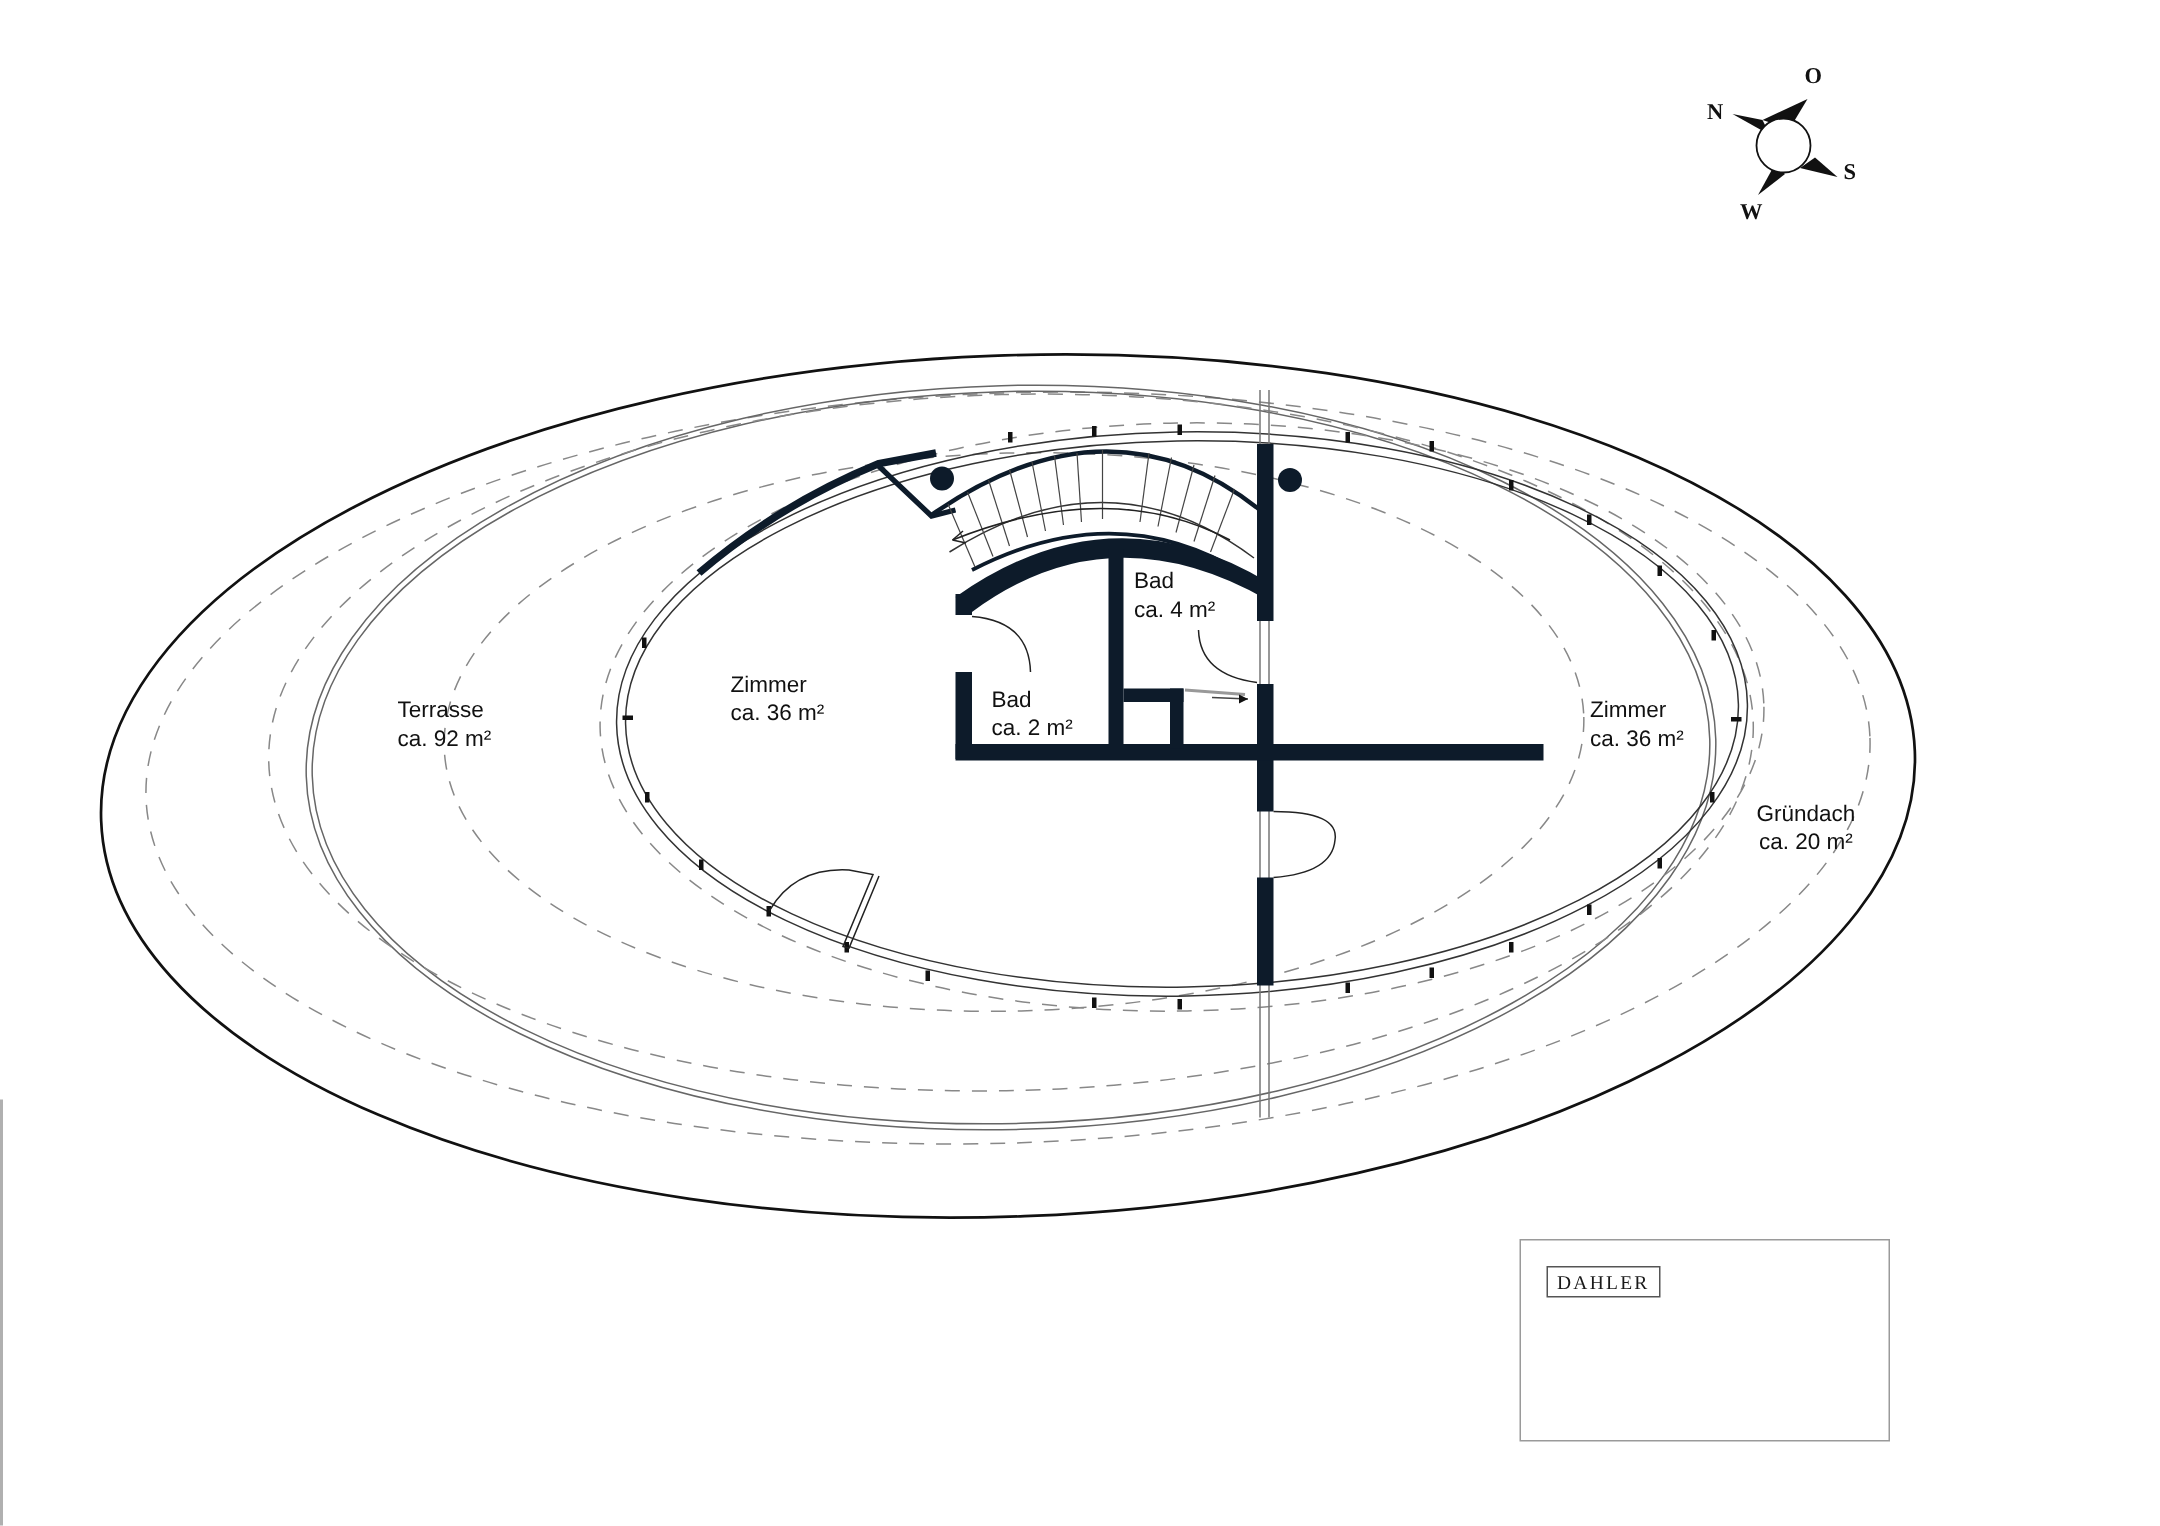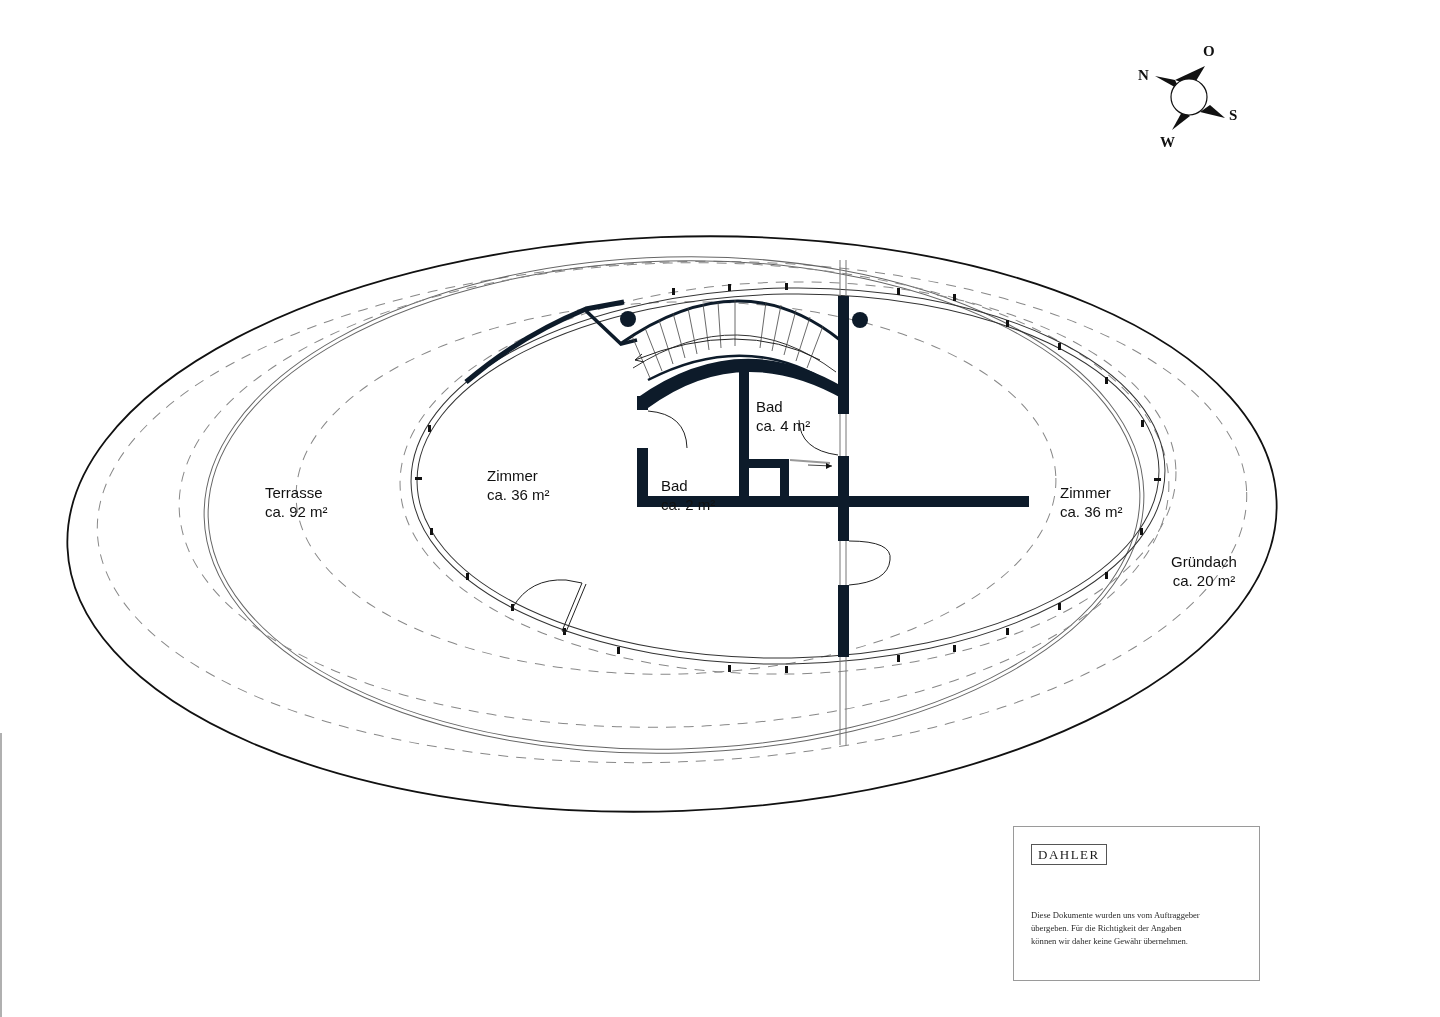--- a/index.html
+++ b/index.html
@@ -1,21 +1,21 @@
 <!DOCTYPE html>
 <html><head>
   <meta charset="utf-8">
   <style>
     html, body { margin: 0; padding: 0; background: #ffffff; }
     body { width: 1440px; height: 1017px; position: relative; overflow: hidden; font-family: "Liberation Sans", sans-serif; }
     #plan { position: absolute; left: 0; top: 0; width: 1440px; height: 1017px; }
-    .room-label { position: absolute; font-family: "Liberation Sans", sans-serif; font-size: 15px; line-height: 19px; color: #111111; white-space: nowrap; margin-top: 19px; }
+    .room-label { position: absolute; font-family: "Liberation Sans", sans-serif; font-size: 15px; line-height: 19px; color: #111111; white-space: nowrap; }
     .room-label span { display: block; }
     .compass-letter { position: absolute; font-family: "Liberation Serif", serif; font-weight: bold; font-size: 15px; color: #111111; }
-    .info-box { position: absolute; left: 1013px; top: 826px; width: 247px; height: 155px; border: 1px solid #9a9a9a; box-sizing: border-box; background: #ffffff; }
+    .info-box { position: absolute; left: 1013px; top: 826px; width: 247px; height: 135px; border: 1px solid #9a9a9a; box-sizing: border-box; background: #ffffff; }
     .brand { position: absolute; left: 17px; top: 17px; border: 1px solid #555555; padding: 2px 6px 1px 6px; font-family: "Liberation Serif", serif; font-size: 13px; letter-spacing: 1.5px; color: #1a1a1a; }
     .disclaimer { position: absolute; left: 17px; top: 82px; width: 225px; font-family: "Liberation Serif", serif; font-size: 8.6px; line-height: 13px; color: #2a2a2a; }
     .disclaimer span { display: block; white-space: nowrap; }
     .edge-line { position: absolute; left: 0; top: 733px; width: 2px; height: 284px; background: #b0b0b0; }
   </style>
 </head>
 <body>
 
 <div class="edge-line"></div>
 
@@ -160,18 +160,13 @@
   <span>Zimmer</span>
   <span>ca. 36 m²</span>
 </div>
 <div class="room-label" style="left:1171px; top:533px;text-align:center;">
   <span>Gründach</span>
   <span>ca. 20 m²</span>
 </div>
 
 <div class="info-box">
   <div class="brand">DAHLER</div>
-  <div class="disclaimer">
-    <span>Diese Dokumente wurden uns vom Auftraggeber</span>
-    <span>übergeben. Für die Richtigkeit der Angaben</span>
-    <span>können wir daher keine Gewähr übernehmen.</span>
-  </div>
 </div>
 
 </body></html>

